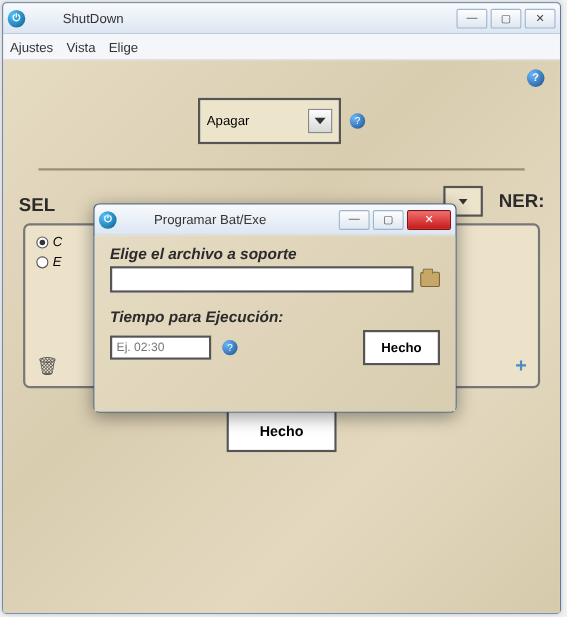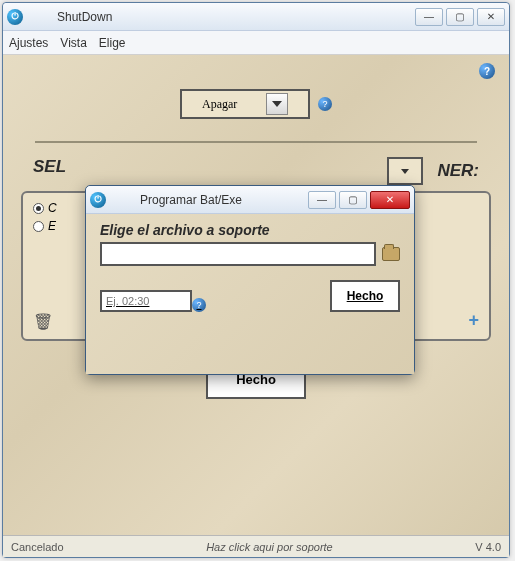--- a/index.html
+++ b/index.html
@@ -73,43 +73,42 @@
   width: 16px; height: 16px; border-radius: 50%;
   background: radial-gradient(circle at 30% 30%, #6bb6ff, #1a4e85);
   color:#fff; font-size:10px; font-weight:bold;
   display:flex;align-items:center;justify-content:center;
 }
 .action-row {
   display:flex; justify-content:center; align-items:center;
   margin-top: 24px; gap:8px;
 }
 .combo {
-  width: 130px; height: 30px;
+  width: 130px; height: 42px;
   border: 2px solid #555;
   background: #ede4cc;
   display:flex;align-items:center;
-  padding: 0 20px;
+  padding: 0 6px;
   position:relative;
-  font-family:Liberation Serif, serif;
 }
 .combo .arrow {
   margin-left:auto;
   width:22px; height:22px;
   border:1px solid #888;
   background:linear-gradient(#fdfdfd,#d8d8d8);
   display:flex;align-items:center;justify-content:center;
 }
 .combo .arrow::after{content:"";border-left:5px solid transparent;border-right:5px solid transparent;border-top:6px solid #333;}
 .help-sm {
   width:14px;height:14px;border-radius:50%;
   background:radial-gradient(circle at 30% 30%,#6bb6ff,#1a4e85);
   color:#fff;font-size:9px;display:flex;align-items:center;justify-content:center;
 }
 .hr { height:2px; background:#968f78; margin:22px 18px 14px; }
-.sel-row { display:flex;align-items:flex-start;justify-content:space-between;margin:0 16px;font-style:italic;}
+.sel-row { display:flex;align-items:flex-end;justify-content:space-between;margin:0 0;}
 .sel-row .lbl { font-size:17px; font-weight:bold; color:#2b2b2b;}
 .combo2 { width:36px;height:28px;border:2px solid #555;background:#ede4cc;display:flex;}
 .combo2 .arrow{width:100%;display:flex;align-items:center;justify-content:center;}
 .combo2 .arrow::after{content:"";border-left:4px solid transparent;border-right:4px solid transparent;border-top:5px solid #333;}
 .panel {
   margin:6px 4px 0;
   border:2px solid #777;
   border-radius:6px;
   background:#ece2c9;
   height:150px;
@@ -151,21 +150,21 @@
 .modal-body{
   flex:1;
   background:linear-gradient(135deg,#e6dcc3,#d9cdb0);
   padding:8px 14px 12px;
 }
 .modal-body .flabel{font-style:italic;font-weight:bold;font-size:14px;color:#2b2b2b;margin-bottom:4px;}
 .file-row{display:flex;align-items:center;gap:6px;margin-bottom:14px;}
 .file-row input{flex:1;height:24px;border:2px solid #555;background:#fff;padding:0 4px;font-size:12px;}
 .folder-icn{width:18px;height:14px;background:#c6a767;border:1px solid #7a6638;border-radius:2px;position:relative;}
 .folder-icn::before{content:"";position:absolute;top:-4px;left:1px;width:8px;height:4px;background:#c6a767;border:1px solid #7a6638;border-bottom:none;border-radius:2px 2px 0 0;}
-.time-row{display:flex;align-items:flex-end;text-decoration:underline;}
+.time-row{display:flex;align-items:center;gap:10px;}
 .time-row input{width:92px;height:22px;border:2px solid #555;background:#fff;padding:0 4px;font-size:11px;}
 .done-sm{margin-left:auto;width:70px;height:32px;border:2px solid #555;background:#fff;display:flex;align-items:center;justify-content:center;font-weight:bold;font-size:12px;}
 </style>
 </head>
 <body>
 
 <div class="main-window">
   <div class="titlebar">
     <div class="icon">⏻</div>
     <span class="title">ShutDown</span>
@@ -227,28 +226,24 @@
         <div class="win-btn">—</div>
         <div class="win-btn">▢</div>
         <div class="win-btn cls">✕</div>
       </div>
       <div class="modal-body">
         <div class="flabel">Elige el archivo a soporte</div>
         <div class="file-row">
           <input type="text" value="" style="">
           <div class="folder-icn"></div>
         </div>
+        <div class="flabel">Tiempo para Ejecución:</div>
         <div class="time-row">
           <input type="text" placeholder="Ej. 02:30" style="">
           <div class="help-sm">?</div>
           <div class="done-sm">
             <span>Hecho</span>
           </div>
         </div>
       </div>
     </div>
   </div>
-  <div class="statusbar">
-    <span>Cancelado</span>
-    <span class="mid">Haz click aqui por soporte</span>
-    <span>V 4.0</span>
-  </div>
 </div>
 
 </body></html>

